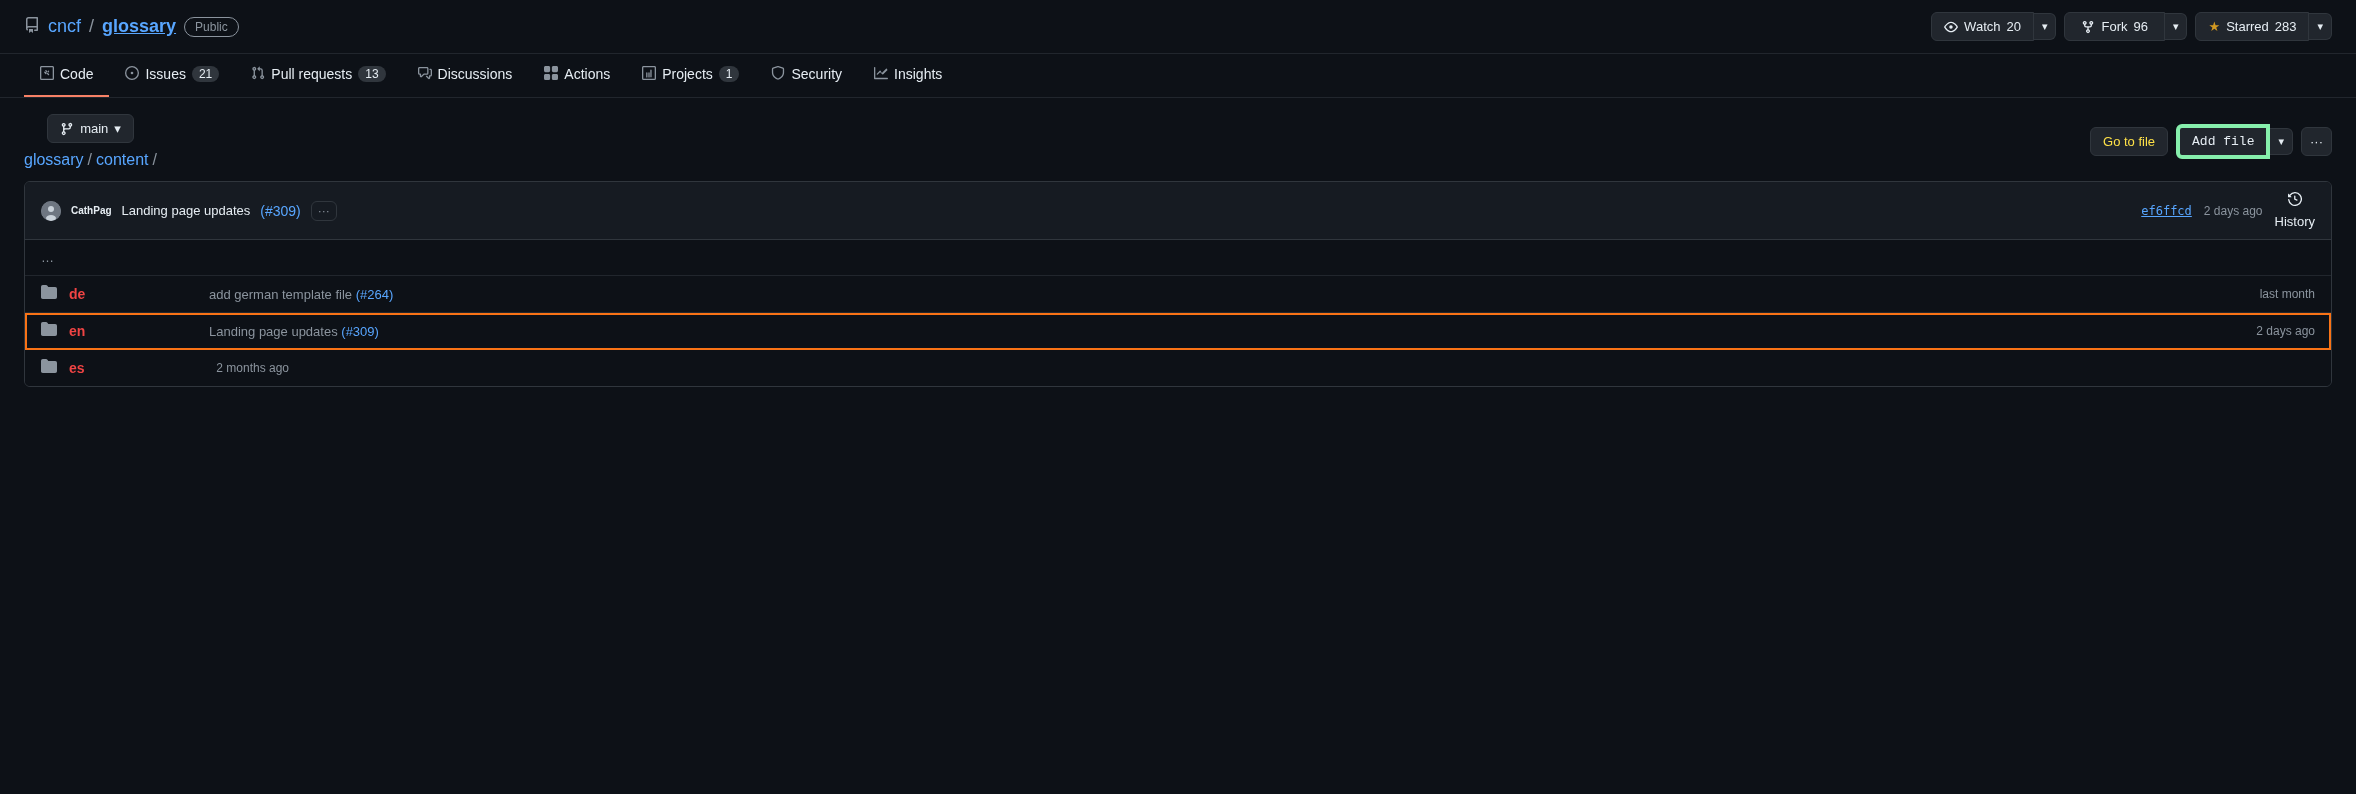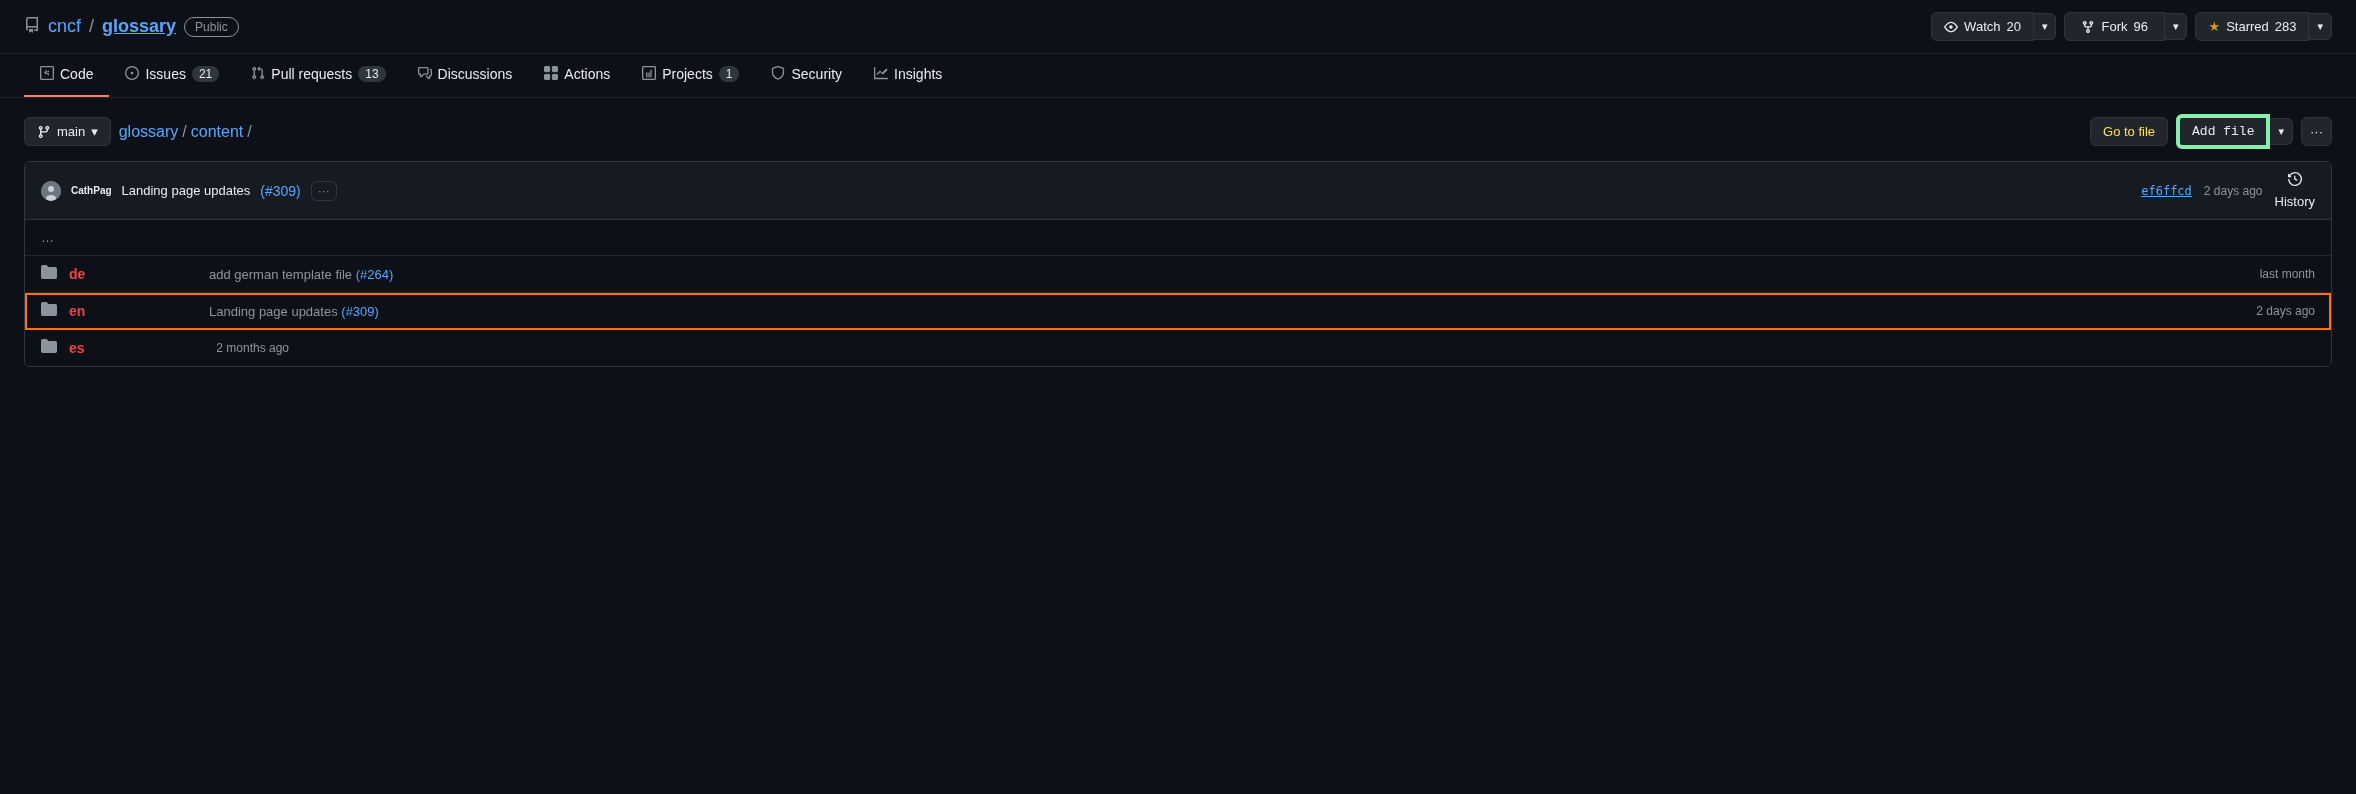--- a/index.html
+++ b/index.html
@@ -117,20 +117,21 @@
       display: flex;
       align-items: center;
       justify-content: space-between;
       margin-bottom: 12px;
     }
 
     .branch-left {
       display: flex;
       align-items: center;
       gap: 8px;
+      flex-direction: column;
     }
 
     .branch-btn {
       display: flex;
       align-items: center;
       gap: 6px;
       background: #21262d;
       border: 1px solid #30363d;
       border-radius: 6px;
       color: #e6edf3;

